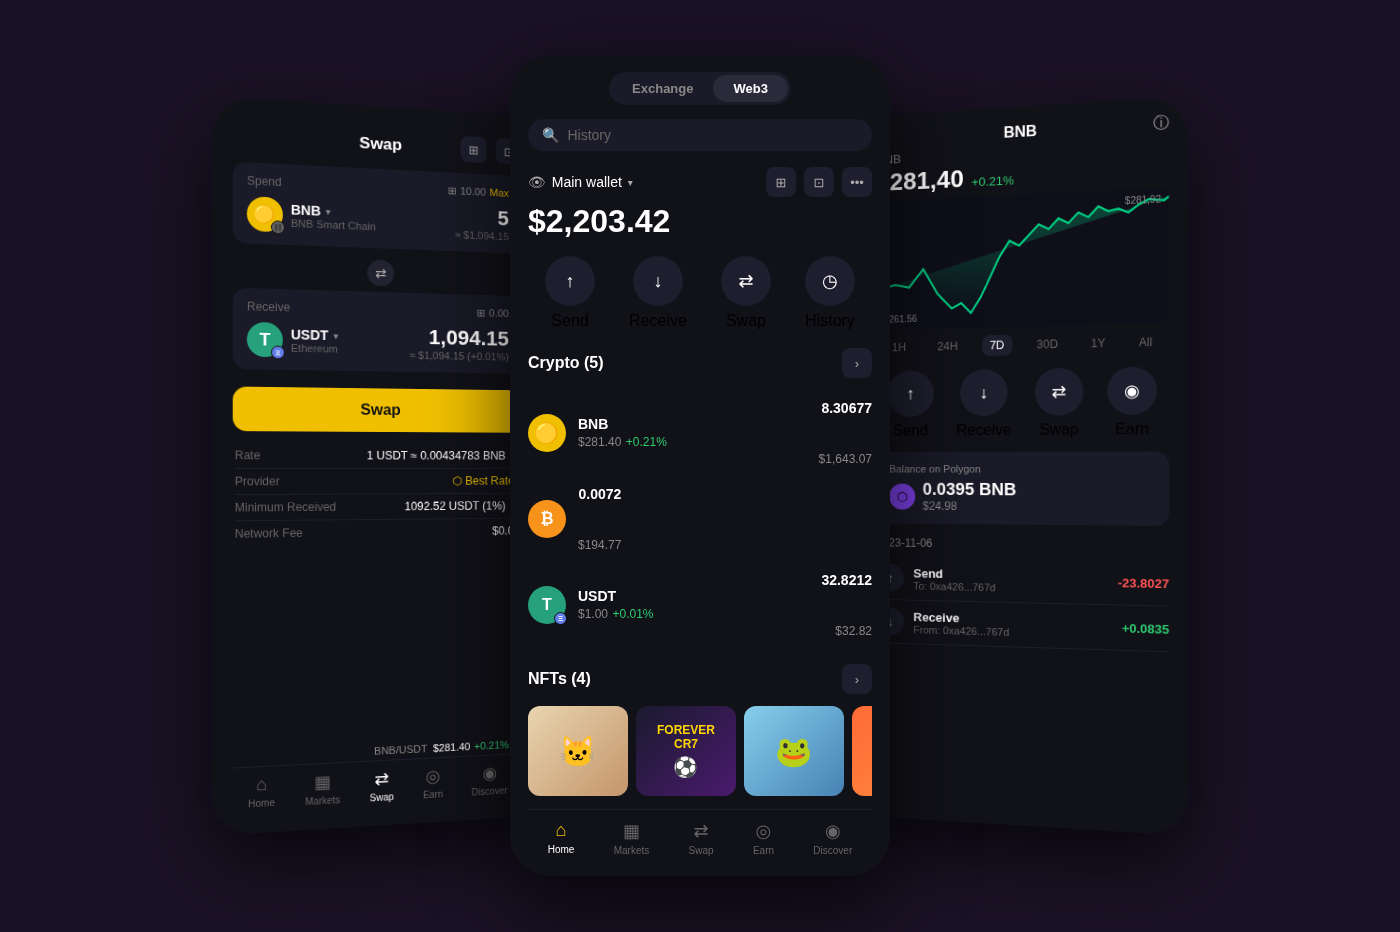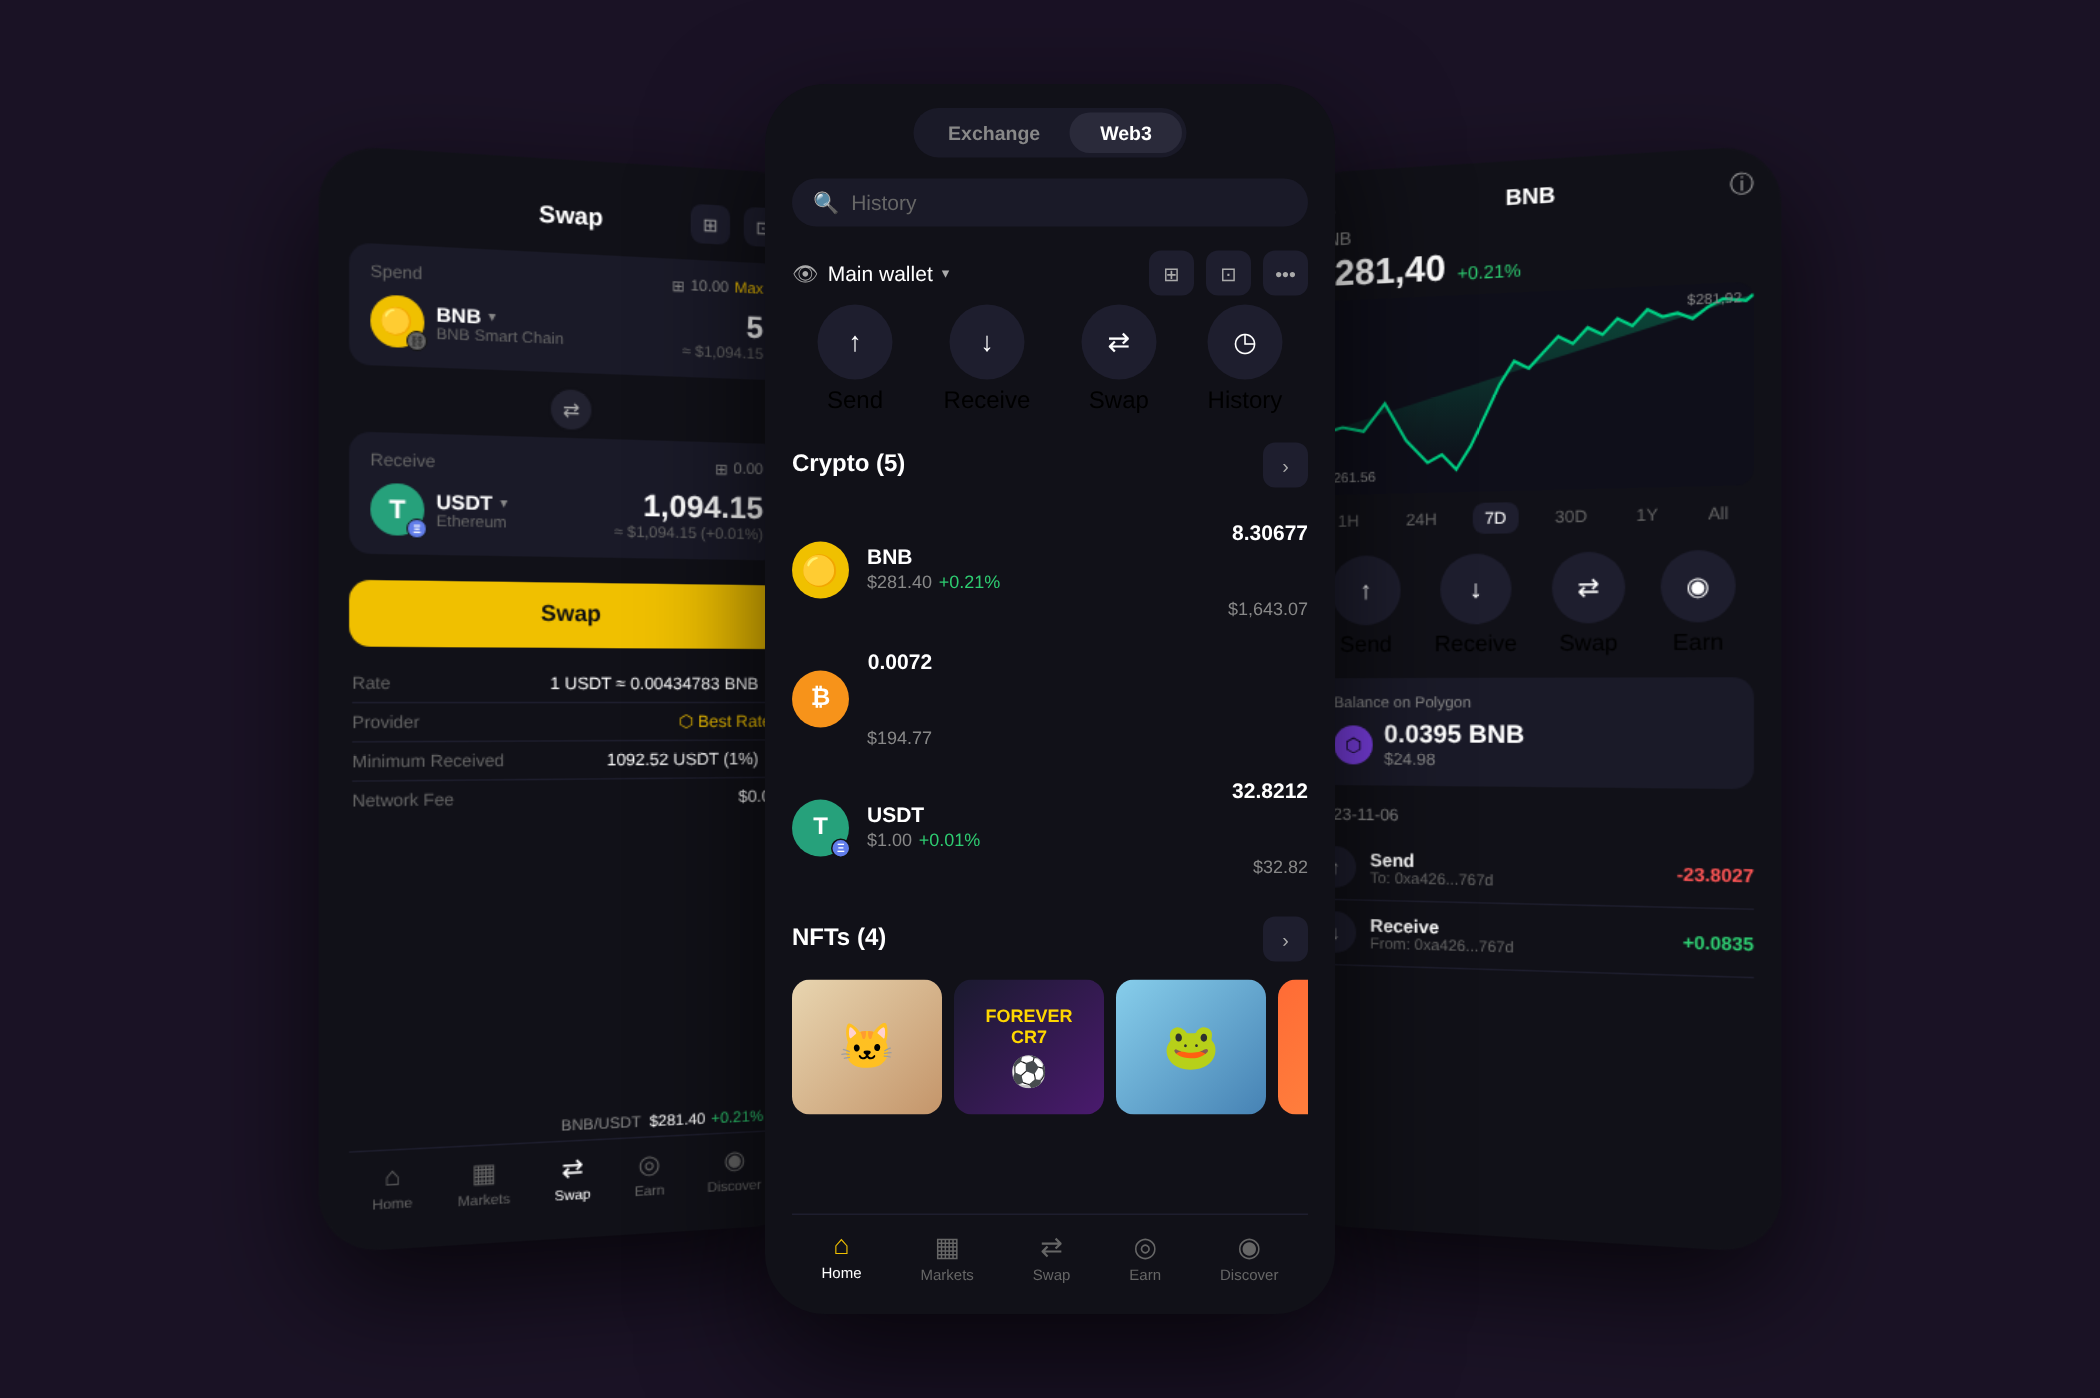--- a/index.html
+++ b/index.html
@@ -489,20 +489,21 @@
         <span>Main wallet</span>
         <span class="chevron-down">▾</span>
       </div>
       <div class="wallet-icons">
         <div class="wallet-icon-btn">⊞</div>
         <div class="wallet-icon-btn">⊡</div>
         <div class="wallet-icon-btn">•••</div>
       </div>
     </div>
 
+    <div class="wallet-balance">$2,203.42</div>
 
     <div class="action-grid">
       <div class="action-item">
         <div class="action-circle">↑</div>
         <span>Send</span>
       </div>
       <div class="action-item">
         <div class="action-circle">↓</div>
         <span>Receive</span>
       </div>

